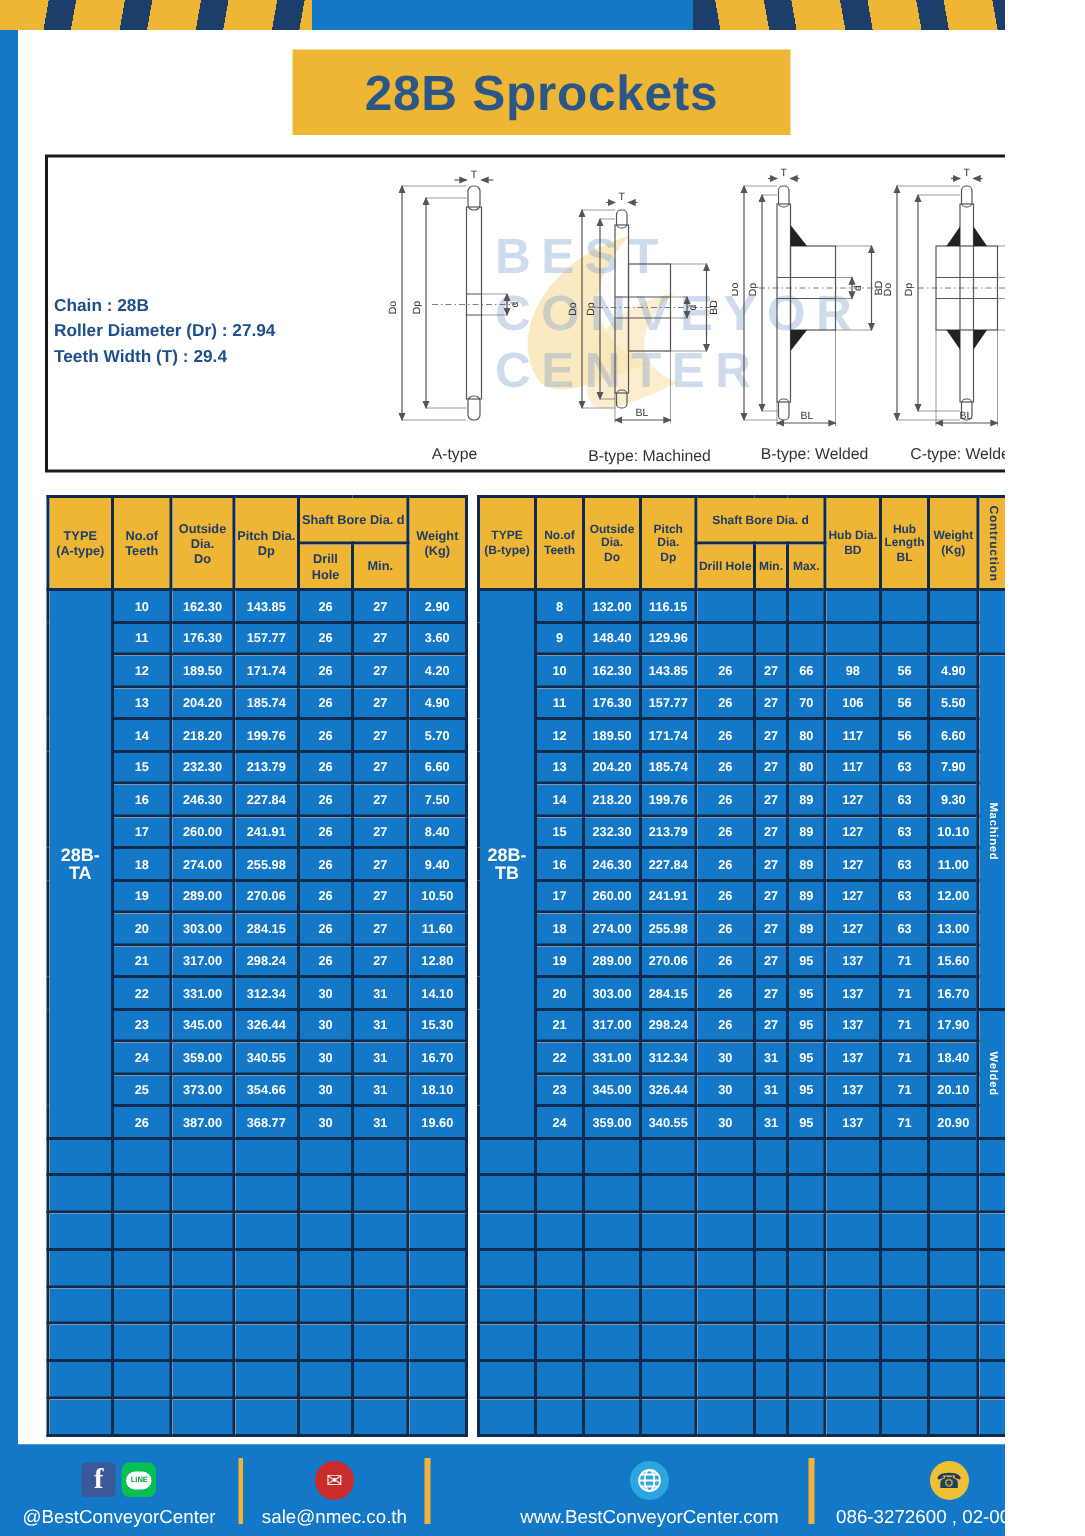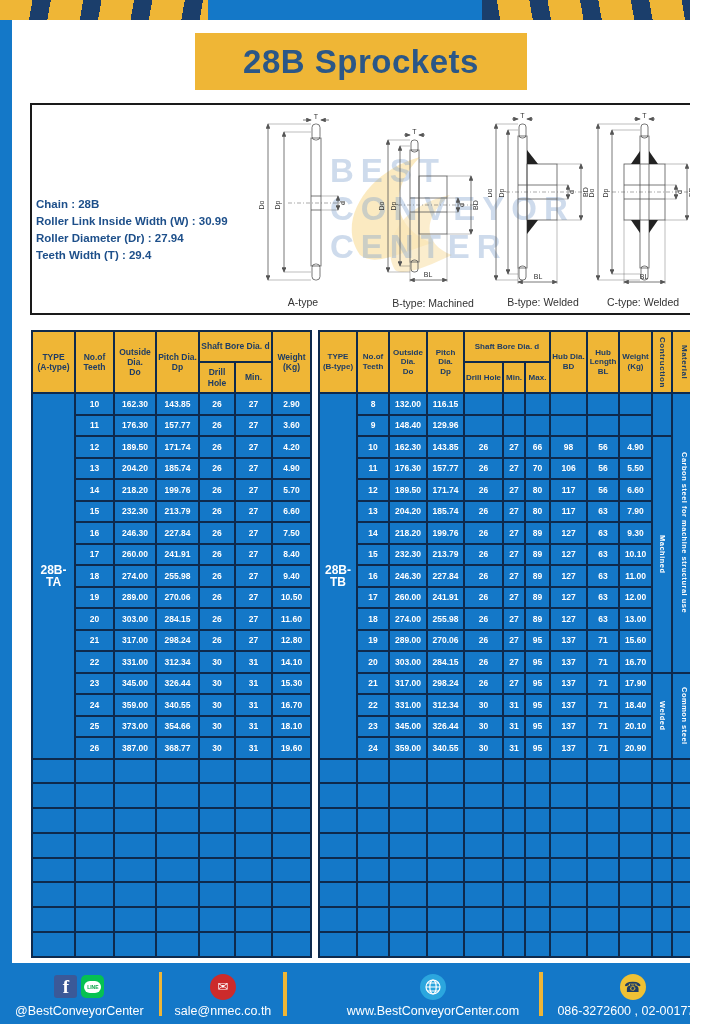--- a/index.html
+++ b/index.html
@@ -1,17 +1,17 @@
 <!DOCTYPE html>
 <html><head>
 <meta charset="utf-8">
 <style>
   html,body{margin:0;padding:0;}
   body{font-family:"Liberation Sans",sans-serif;}
-  .page{position:relative;width:690px;height:1024px;background:#1478C8;overflow:hidden;}
+  .page{position:relative;width:626px;height:1024px;background:#1478C8;overflow:hidden;padding-left:44px;}
   .paper{position:absolute;left:12px;top:20px;width:699px;height:943px;background:#ffffff;}
   
   .stripe-l{position:absolute;left:0;top:0;width:208px;height:20px;
     background:repeating-linear-gradient(100deg,#EFB636 0 32px,#1B3E6B 32px 50px);}
   .stripe-r{position:absolute;right:0;top:0;width:208px;height:20px;
     background:repeating-linear-gradient(80deg,#1B3E6B 0 18px,#EFB636 18px 50px);}
   
   .title-box{position:absolute;left:195px;top:33px;width:332px;height:57px;background:#EFB636;
     display:flex;align-items:center;justify-content:center;}
   .title-box span{font-size:33px;font-weight:700;color:#2B5787;letter-spacing:.5px;}
@@ -89,21 +89,20 @@
     <path d="M95,135 C80,110 100,70 150,60 C120,85 125,110 152,120 C130,130 105,142 95,135 Z" fill="#F0B636" opacity=".7"></path>
   </svg>
   <div class="watermark">
     <div>BEST</div>
     <div>CONVEYOR</div>
     <div>CENTER</div>
   </div>
 
   <div class="specs">
     <div>Chain : 28B</div>
-    <div>Roller Link Inside Width (W) : 30.99</div>
     <div>Roller Diameter (Dr) : 27.94</div>
     <div>Teeth Width (T) : 29.4</div>
   </div>
 
   <div class="dwg" style="left:248px;top:112px;width:110px;">
     <svg width="110" height="180" viewBox="0 0 110 180">
       <g stroke="#555" stroke-width=".8" fill="none">
         <rect x="64" y="12" width="8" height="16" rx="3.5"></rect>
         <rect x="63" y="26" width="10" height="128"></rect>
         <rect x="64" y="152" width="8" height="16" rx="3.5"></rect>

